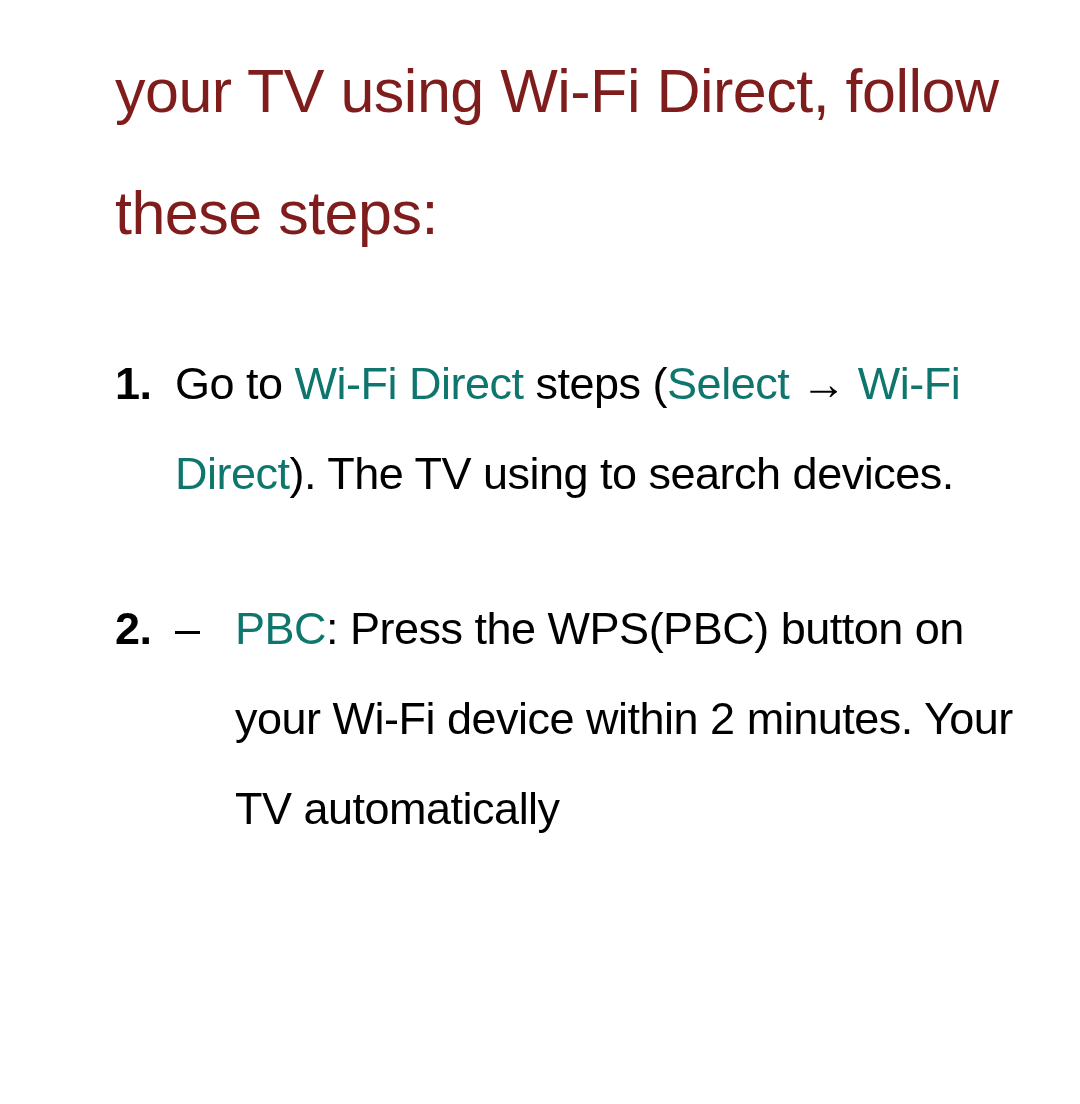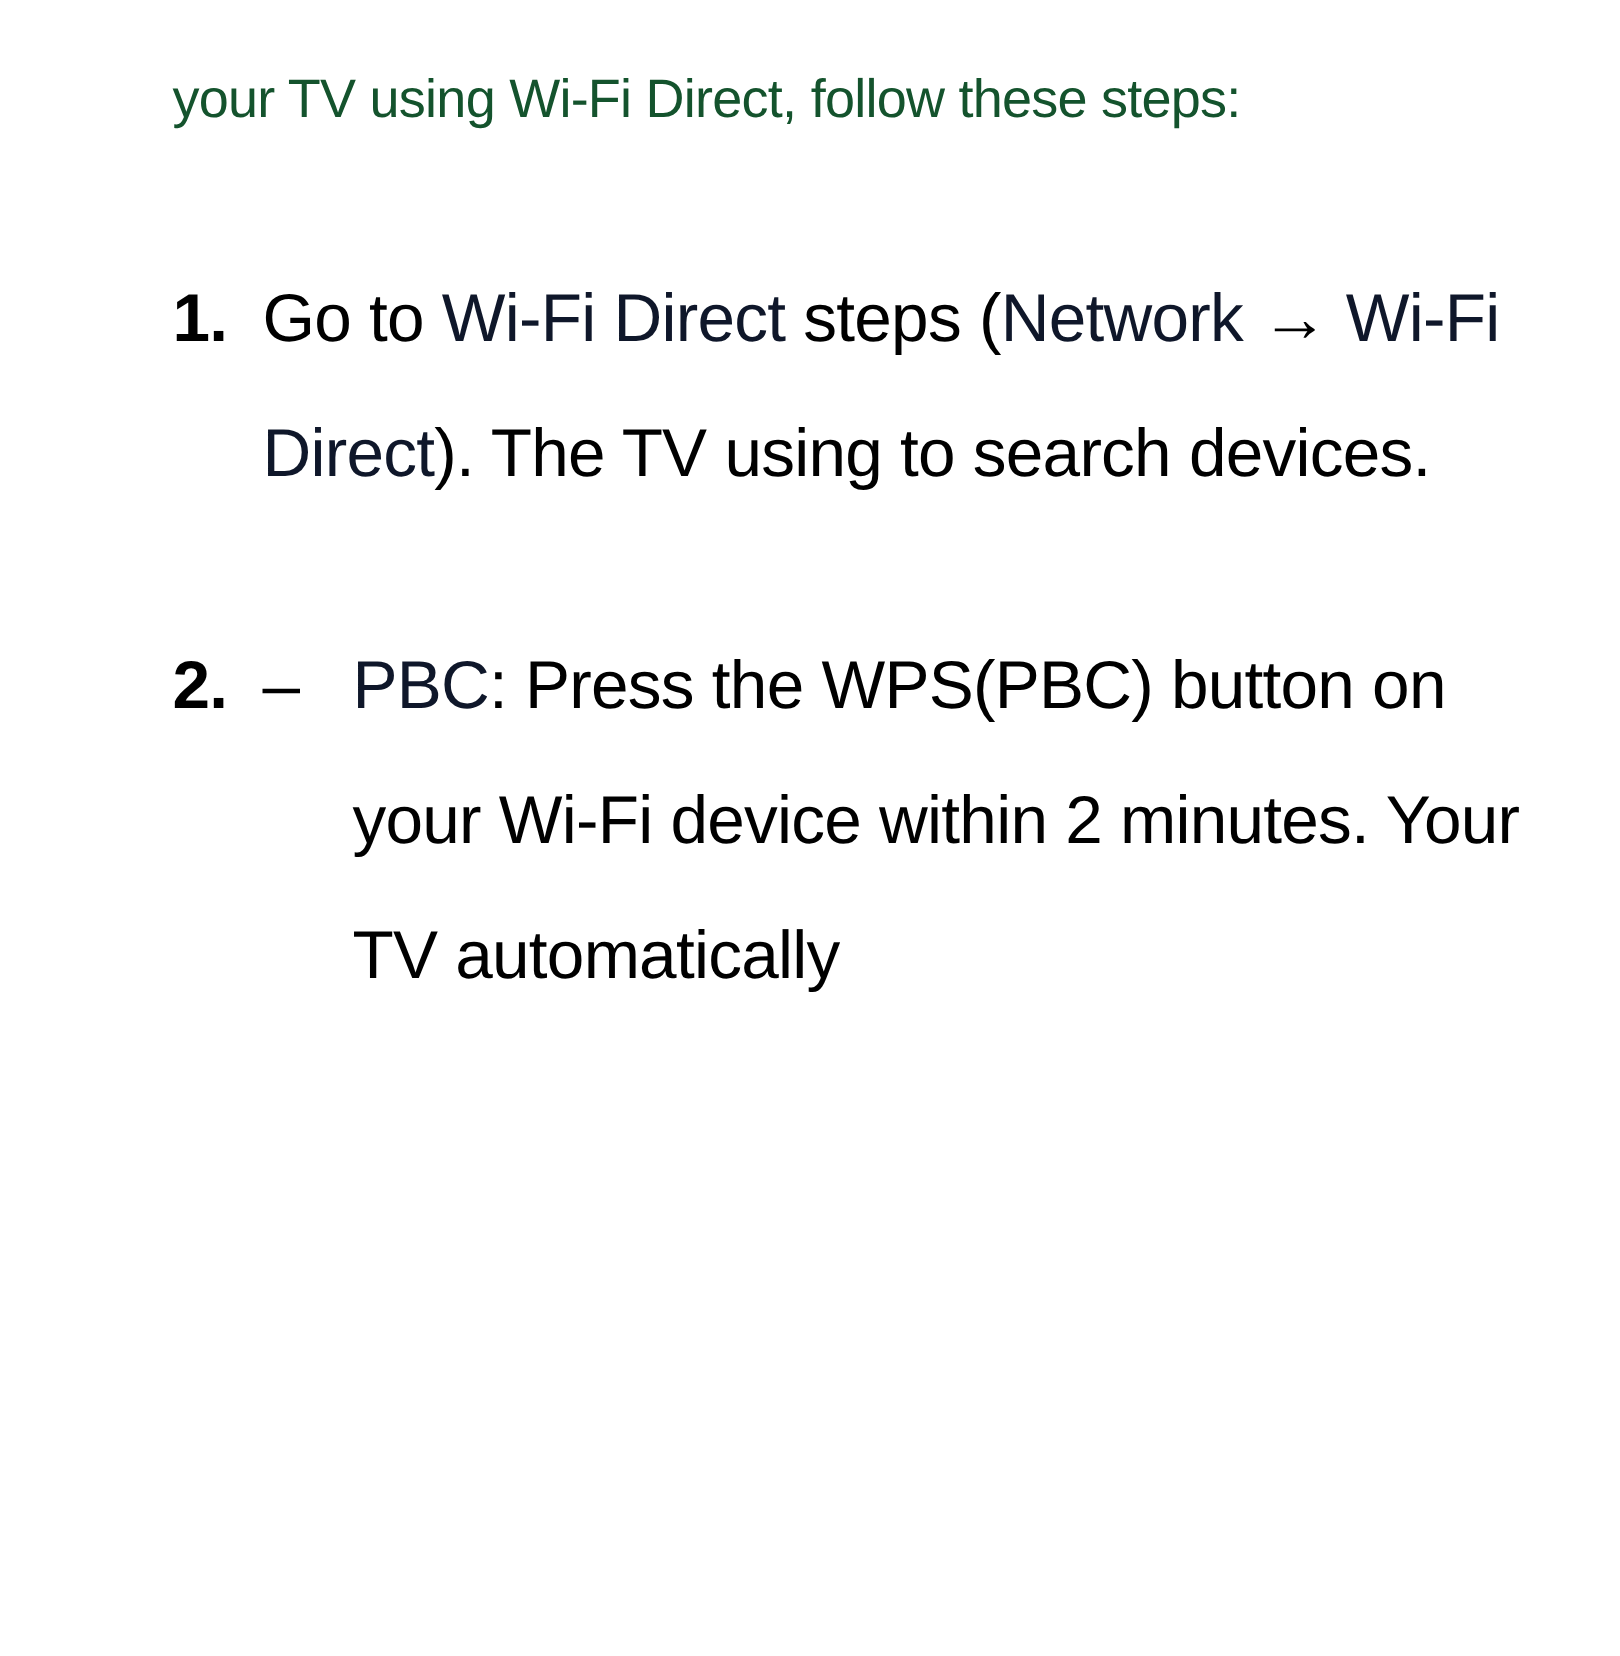--- a/index.html
+++ b/index.html
@@ -9,41 +9,41 @@
       background: #ffffff;
       font-family: Arial, Helvetica, sans-serif;
       color: #000000;
       overflow: hidden;
       letter-spacing: -0.5px;
     }
     .content {
       padding: 30px 50px 0 115px;
     }
     .intro {
-      color: #14532d;
-      font-size: 36px;
+      color: #7f1d1d;
+      font-size: 61px;
       line-height: 2.0;
       margin-bottom: 65px;
       font-weight: 400;
     }
     .step {
       font-size: 45px;
       line-height: 2.0;
       margin-bottom: 65px;
       padding-left: 60px;
       position: relative;
       font-weight: 400;
     }
     .step-num {
       position: absolute;
       left: 0;
       top: 0;
       font-weight: 700;
     }
-    .hl { color: #0f172a; }
+    .hl { color: #0f766e; }
     .sub {
       font-size: 45px;
       line-height: 2.0;
       padding-left: 120px;
       position: relative;
       font-weight: 400;
     }
     .sub-dash {
       position: absolute;
       left: 60px;
@@ -51,21 +51,21 @@
     }
   </style>
 </head>
 <body>
 
 <div class="content">
   <p class="intro">your TV using Wi-Fi Direct, follow these steps:</p>
 
   <div class="step">
     <span class="step-num">1.</span>
-    <span><span>Go to </span><span class="hl">Wi-Fi Direct</span><span> steps (</span><span class="hl">Network</span><span> → </span><span class="hl">Wi-Fi Direct</span><span>). The TV using to search devices.</span></span>
+    <span><span>Go to </span><span class="hl">Wi-Fi Direct</span><span> steps (</span><span class="hl">Select</span><span> → </span><span class="hl">Wi-Fi Direct</span><span>). The TV using to search devices.</span></span>
   </div>
 
   <div class="step">
     <span class="step-num">2.</span>
   </div>
 
   <div class="sub">
     <span class="sub-dash">–</span>
     <span><span class="hl">PBC</span><span>: Press the WPS(PBC) button on your Wi-Fi device within 2 minutes. Your TV automatically</span></span>
   </div>

